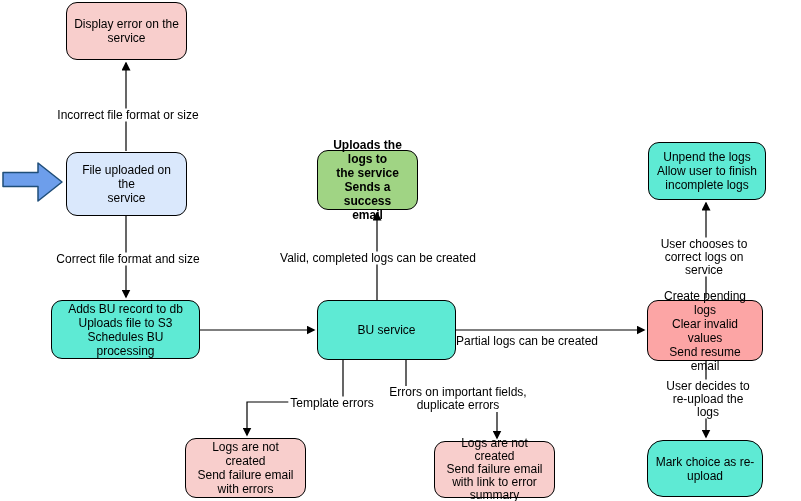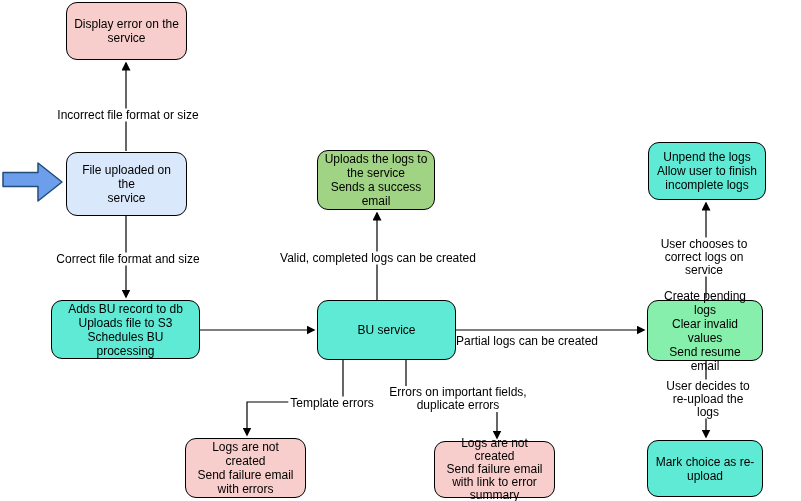--- a/index.html
+++ b/index.html
@@ -29,21 +29,21 @@
     text-align: center;
     white-space: pre-line;
     font-size: 12px;
     line-height: 14px;
     padding: 6px;
     z-index: 3;
   }
   .fill-pink   { background: #f8cecc; }
   .fill-blue   { background: #dae8fc; }
   .fill-green  { background: #a0d484; }
-  .fill-yellow { background: #86efac; }
+  .fill-yellow { background: #fca5a5; }
   .fill-white  { background: #5eead4; }
   .elabel {
     position: absolute;
     transform: translate(-50%, -50%);
     background: #ffffff;
     white-space: pre-line;
     text-align: center;
     font-size: 12px;
     line-height: 13px;
     padding: 0 2px;
@@ -78,21 +78,21 @@
   <div class="node fill-pink" style="left:66px; top:2px; width:121px; height:58px;">Display error on the
 service</div>
 
   <div class="node fill-blue" style="left:66px; top:152px; width:121px; height:64px;">File uploaded on the
 service</div>
 
   <div class="node fill-white" style="left:51px; top:300px; width:149px; height:59px;">Adds BU record to db
 Uploads file to S3
 Schedules BU processing</div>
 
-  <div class="node fill-green" style="left:317px; top:150px; width:118px; height:60px;">Uploads the logs to
+  <div class="node fill-green" style="left:317px; top:150px; width:101px; height:60px;font-weight:bold;">Uploads the logs to
 the service
 Sends a success
 email</div>
 
   <div class="node fill-white" style="left:317px; top:300px; width:139px; height:60px;">BU service</div>
 
   <div class="node fill-white" style="left:648px; top:142px; width:118px; height:58px;">Unpend the logs
 Allow user to finish
 incomplete logs</div>
 
@@ -102,21 +102,21 @@
 
   <div class="node fill-pink" style="left:185px; top:438px; width:121px; height:60px;">Logs are not created
 Send failure email
 with errors</div>
 
   <div class="node fill-pink" style="left:434px; top:441px; width:121px; height:57px; line-height:13px;">Logs are not created
 Send failure email
 with link to error
 summary</div>
 
-  <div class="node fill-white" style="left:647px; top:440px; width:116px; height:57px;">Mark choice as re-
+  <div class="node fill-white" style="left:647px; top:440px; width:116px; height:57px;border-radius:16px;">Mark choice as re-
 upload</div>
 
   <div class="elabel" style="left:128px; top:115px;">Incorrect file format or size</div>
 
   <div class="elabel" style="left:378px; top:258px;">Valid, completed logs can be created</div>
 
   <div class="elabel" style="left:128px; top:259px;">Correct file format and size</div>
 
   <div class="elabel" style="left:527px; top:329px;margin-top:12px;">Partial logs can be created</div>
 

